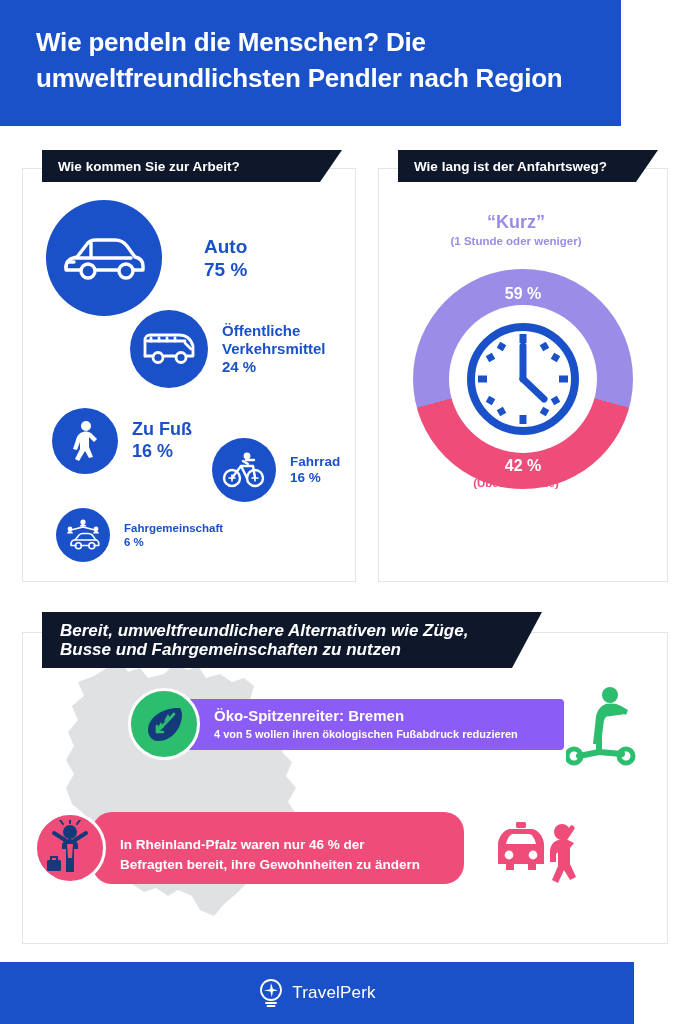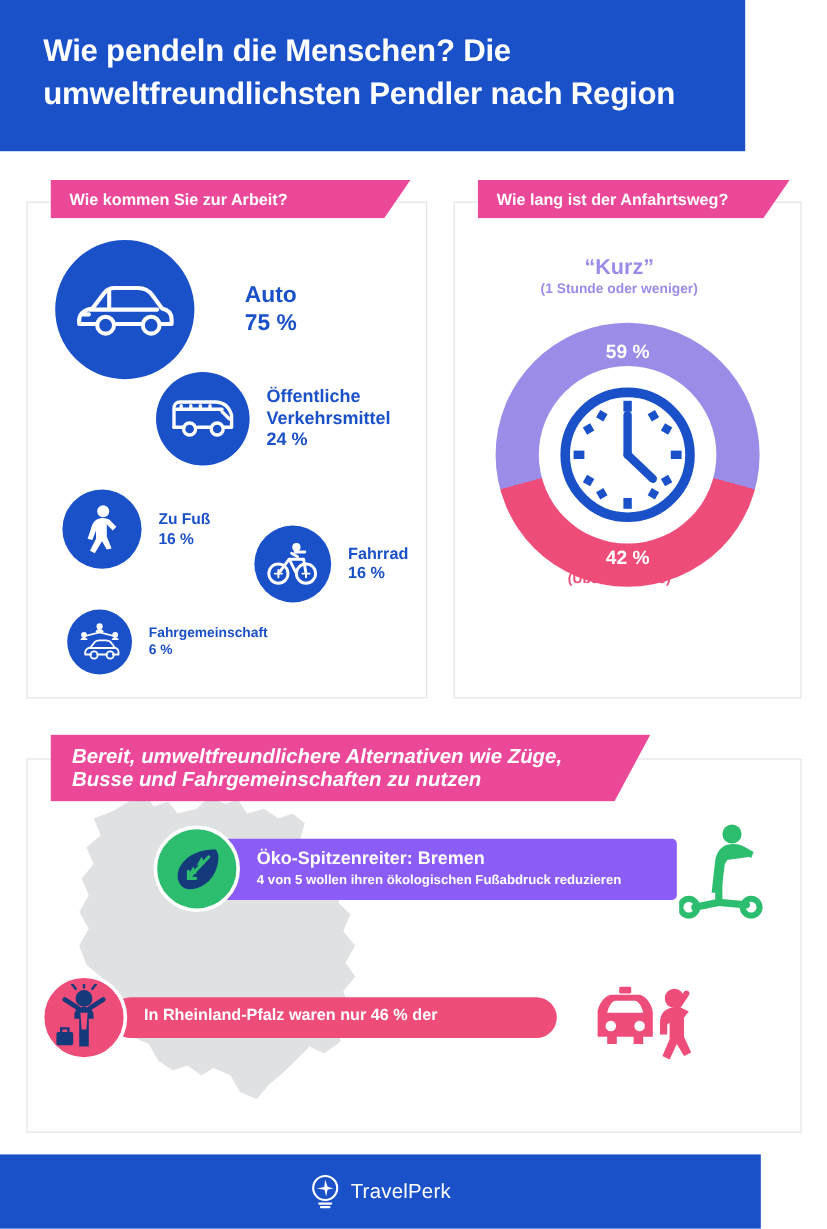--- a/index.html
+++ b/index.html
@@ -43,21 +43,21 @@
     background: #ffffff;
     border: 1px solid #e4e5e8;
   }
   #card-transport { left: 22px; top: 168px; width: 334px; height: 414px; }
   #card-duration  { left: 378px; top: 168px; width: 290px; height: 414px; }
   #card-regions   { left: 22px; top: 632px; width: 646px; height: 312px; }
 
   
   .ribbon {
     position: absolute;
-    background: #ec4899;
+    background: #0f172a;
     color: #ffffff;
     font-weight: bold;
     display: flex;
     align-items: center;
     padding: 0 38px 0 16px;
     z-index: 5;
   }
   .ribbon.one-line { height: 32px; font-size: 13.5px; }
   .ribbon.two-line {
     padding: 9px 60px 9px 18px;
@@ -105,21 +105,21 @@
   #mode-auto     { left: 46px;  top: 200px; gap: 20px; }
   #mode-auto .mode-bubble { width: 116px; height: 116px; }
   #mode-auto .mode-text   { font-size: 19px; margin-left: 22px; }
 
   #mode-public   { left: 130px; top: 310px; }
   #mode-public .mode-bubble { width: 78px; height: 78px; }
   #mode-public .mode-text   { font-size: 15px; white-space: normal; width: 126px; }
 
   #mode-walk     { left: 52px;  top: 408px; }
   #mode-walk .mode-bubble { width: 66px; height: 66px; }
-  #mode-walk .mode-text   { font-size: 13px; }
+  #mode-walk .mode-text   { font-size: 18px; }
 
   #mode-bike     { left: 212px; top: 438px; }
   #mode-bike .mode-bubble { width: 64px; height: 64px; }
   #mode-bike .mode-text   { font-size: 13.5px; }
 
   #mode-carpool  { left: 56px;  top: 508px; }
   #mode-carpool .mode-bubble { width: 54px; height: 54px; }
   #mode-carpool .mode-text   { font-size: 11.5px; }
 
   
@@ -221,21 +221,21 @@
 
   #callout-green { left: 128px; top: 688px; }
   #callout-green .callout-bubble { width: 72px; height: 72px; background: #2dbd6e; }
   #callout-green .callout-bar { background: #8b5cf6; width: 378px; }
 
   #callout-pink  { left: 34px;  top: 812px; }
   #callout-pink .callout-bubble { width: 72px; height: 72px; background: #ef4d79; }
   #callout-pink .callout-bar {
     background: #ef4d79;
     width: 372px;
-    padding-top: 5px;
+    padding-top: 23px;
     padding-bottom: 10px;
     border-radius: 20px;
   }
   #callout-pink .callout-bar .line1,
   #callout-pink .callout-bar .line2 {
     font-size: 13.5px;
     line-height: 19px;
   }
 
   .side-icon {
@@ -470,20 +470,21 @@
         <path fill="#143a7b" d="M25 19 C20 19 17 22 17 26 L17 29 L21 29 L21 52 L29 52 L29 29 L33 29 L33 26
           C33 22 30 19 25 19 Z"></path>
         <path d="M20 20 L9 13 M30 20 L41 13" stroke="#143a7b" stroke-width="4" stroke-linecap="round"></path>
         <path fill="#ef4d79" d="M22 24 L28 24 L27 38 L23 38 Z"></path>
         <rect x="2" y="40" width="14" height="11" rx="1.6" fill="#143a7b"></rect>
         <path d="M6 40 L6 37 L12 37 L12 40" stroke="#143a7b" stroke-width="2" fill="none"></path>
       </svg>
     </div>
     <div class="callout-bar">
       <span class="line1">In Rheinland-Pfalz waren nur 46 % der</span>
+      <span class="line2">Befragten bereit, ihre Gewohnheiten zu ändern</span>
     </div>
   </div>
 
   <div class="side-icon" id="icon-taxi">
     <svg width="84" height="64" viewBox="0 0 84 64">
       <rect x="24" y="0" width="10" height="6" rx="1.4" fill="#ef4d79"></rect>
       <path fill="#ef4d79" d="M6 22 C6 16 12 7 18 7 L40 7 C46 7 52 16 52 22 L52 42 L44 42 L44 48 L36 48 L36 42
         L22 42 L22 48 L14 48 L14 42 L6 42 Z"></path>
       <path fill="#ffffff" d="M14 22 C15 17 18 12 21 12 L37 12 C40 12 43 17 44 22 Z"></path>
       <circle cx="17" cy="33" r="4.4" fill="#ffffff"></circle>

